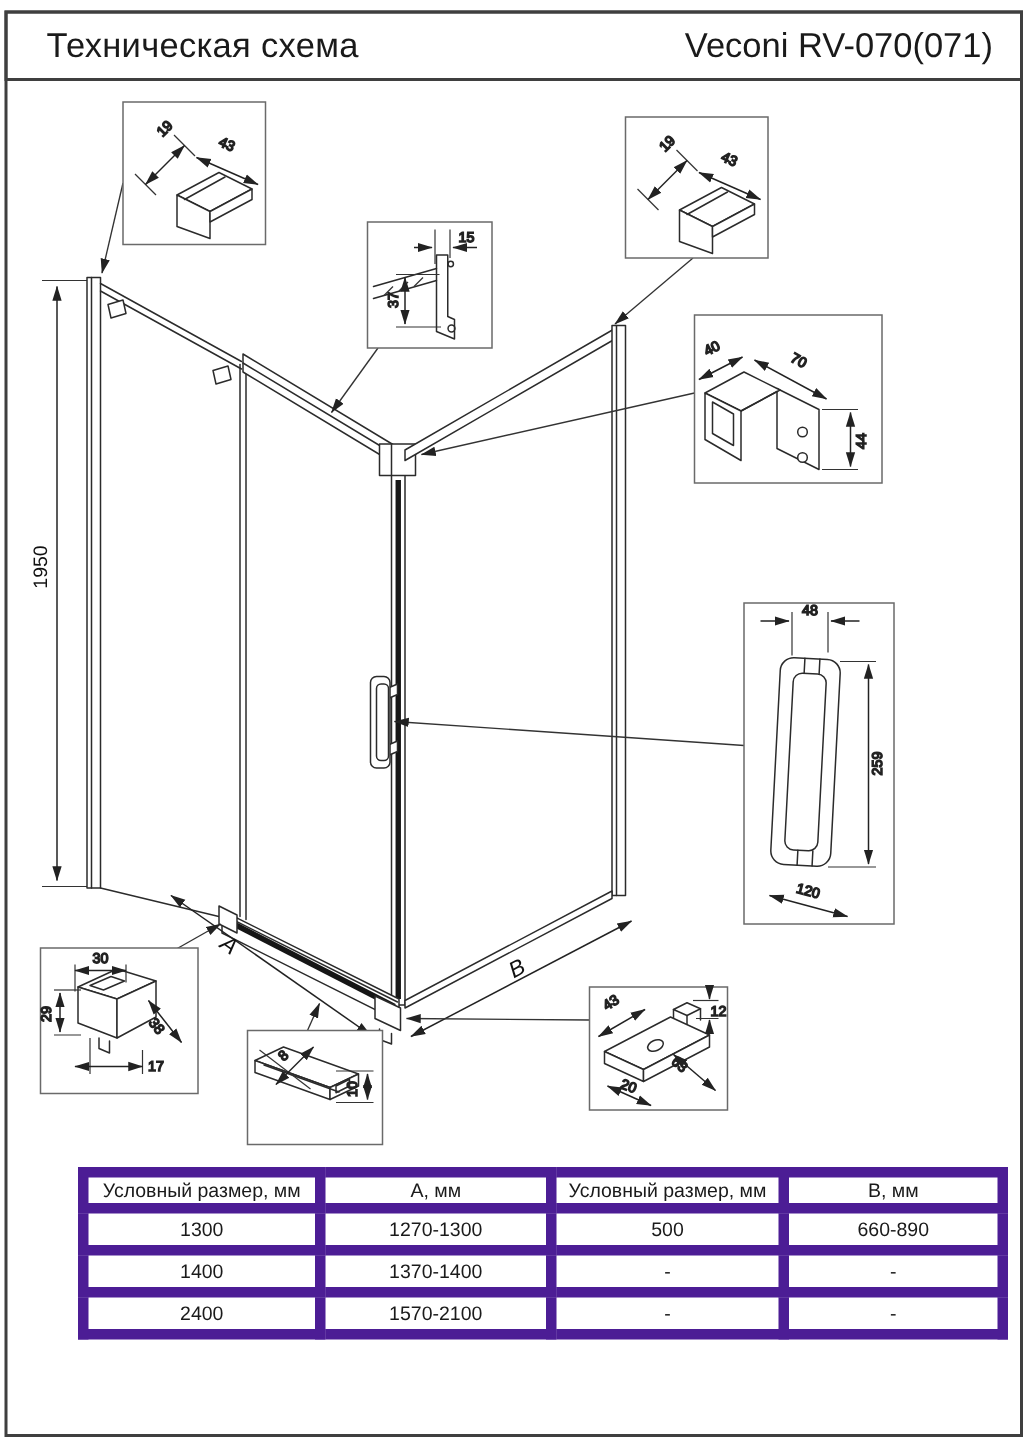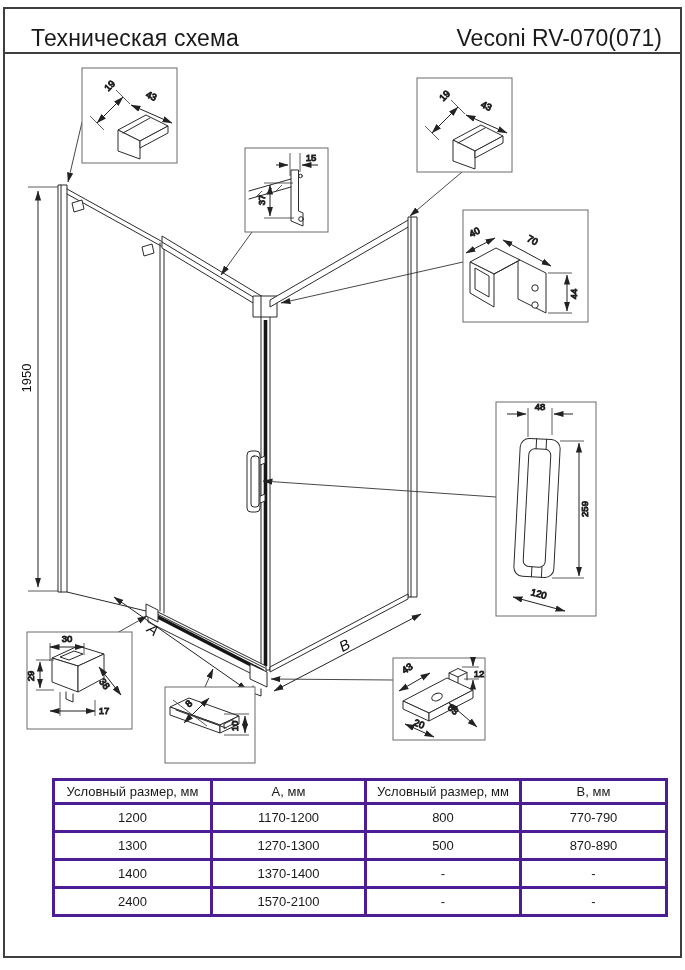--- a/index.html
+++ b/index.html
@@ -1,35 +1,35 @@
 <!DOCTYPE html>
 <html><head>
 <meta charset="utf-8">
 <style>
   html,body{margin:0;padding:0;background:#fff;}
   *{box-sizing:border-box;}
   .page{position:relative;width:685px;height:970px;background:#fff;font-family:"Liberation Sans",sans-serif;color:#1a1a1a;overflow:hidden;}
   .frame{position:absolute;left:3px;top:7px;width:679px;height:951px;border:2px solid #3f3f3f;}
-  .header{position:absolute;left:3px;top:7px;width:679px;height:47px;border:2px solid #3f3f3f;display:flex;align-items:flex-end;justify-content:space-between;padding:0 18px 0 26px;}
+  .header{position:absolute;left:3px;top:7px;width:679px;height:47px;border:2px solid #3f3f3f;display:flex;align-items:center;justify-content:space-between;padding:0 18px 0 26px;}
   .title{font-size:23px;letter-spacing:.2px;}
   .product{font-size:23px;}
   svg.drawing{position:absolute;left:0;top:0;}
   .ln{stroke:#2b2b2b;stroke-width:1;fill:none;stroke-linejoin:round;stroke-linecap:round;}
   .lnf{stroke:#2b2b2b;stroke-width:1;fill:#ffffff;stroke-linejoin:round;}
   .thick{stroke:#161616;stroke-width:3.6;fill:none;}
   .boxr{fill:#ffffff;stroke:#6a6a6a;stroke-width:1;}
   .dim{stroke:#222;stroke-width:1;fill:none;marker-start:url(#arr);marker-end:url(#arr);}
   .dimE{stroke:#222;stroke-width:1;fill:none;marker-end:url(#arr);}
   .tick{stroke:#333;stroke-width:.8;fill:none;}
   .ldr{stroke:#333;stroke-width:.9;fill:none;marker-end:url(#arr);}
   text.dim{font:9.5px "Liberation Sans",sans-serif;fill:#111;text-anchor:middle;}
   text.dimbig{font:13px "Liberation Sans",sans-serif;fill:#111;text-anchor:middle;}
   text.ab{font:italic 15px "Liberation Sans",sans-serif;fill:#111;text-anchor:middle;}
   table.size{position:absolute;left:52px;top:778px;width:613px;border-collapse:collapse;table-layout:fixed;font-size:13px;}
-  table.size th,table.size td{border:3px solid #4c1d95;text-align:center;font-weight:400;padding:0;}
+  table.size th,table.size td{border:7px solid #4c1d95;text-align:center;font-weight:400;padding:0;}
   table.size th{height:24px;}
   table.size td{height:28px;}
 </style>
 </head>
 <body>
 
 <div class="page">
   <div class="frame"></div>
   <div class="header">
     <div class="title">Техническая схема</div>
@@ -284,30 +284,24 @@
     <thead>
       <tr>
         <th>Условный размер, мм</th>
         <th>А, мм</th>
         <th>Условный размер, мм</th>
         <th>В, мм</th>
       </tr>
     </thead>
     <tbody>
       <tr>
-        <td>1200</td>
-        <td>1170-1200</td>
-        <td>800</td>
-        <td>770-790</td>
-      </tr>
-      <tr>
         <td>1300</td>
         <td>1270-1300</td>
         <td>500</td>
-        <td>870-890</td>
+        <td>660-890</td>
       </tr>
       <tr>
         <td>1400</td>
         <td>1370-1400</td>
         <td>-</td>
         <td>-</td>
       </tr>
       <tr>
         <td>2400</td>
         <td>1570-2100</td>

